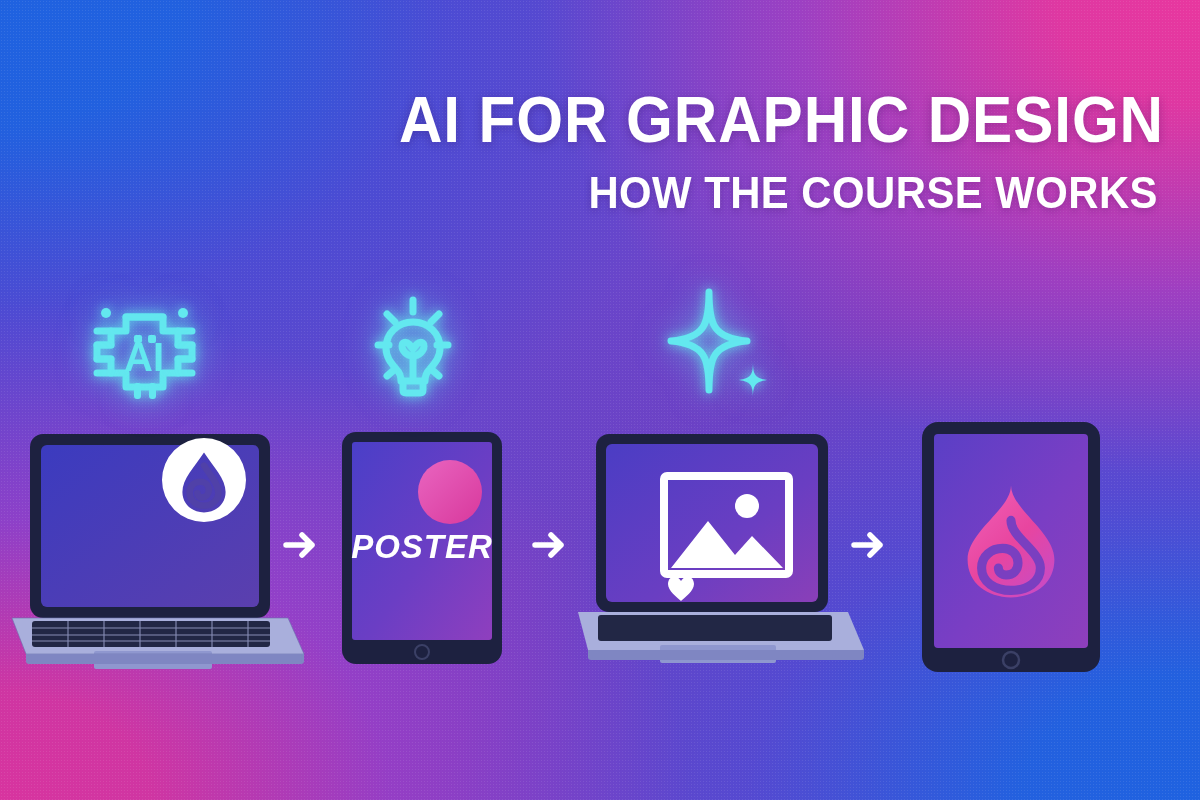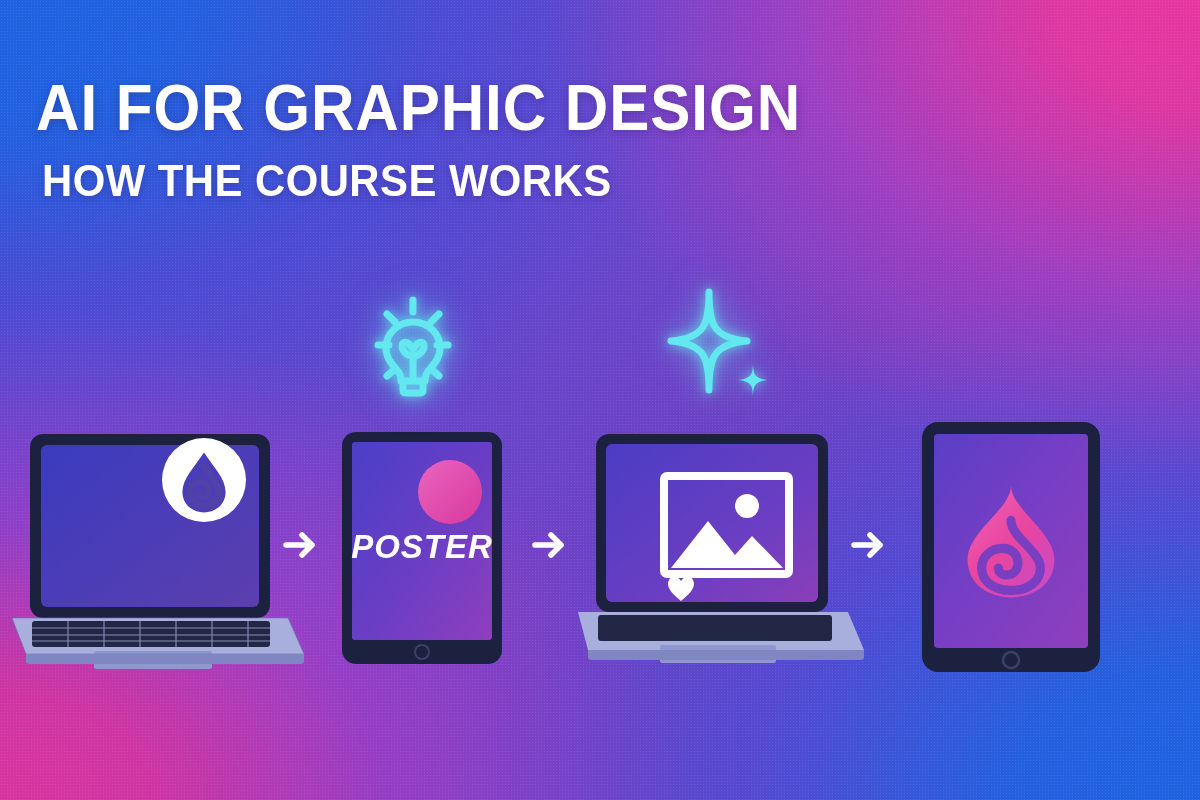--- a/index.html
+++ b/index.html
@@ -34,24 +34,24 @@
       radial-gradient(rgba(255,255,255,0.55) 0.6px, rgba(0,0,0,0) 0.7px),
       radial-gradient(rgba(0,0,0,0.40) 0.6px, rgba(0,0,0,0) 0.7px);
     background-size: 3px 3px, 4px 4px;
     background-position: 0 0, 2px 1px;
     pointer-events: none;
   }
 
   
   .headings {
     position: absolute;
-    top: 76px;
+    top: 88px;
     left: 0;
     width: 100%;
-    text-align: left;
+    text-align: right;
     z-index: 6;
   }
   .title {
     margin: 0;
     color: #ffffff;
     font-size: 64px;
     line-height: 1.0;
     font-weight: 700;
     letter-spacing: 1px;
     transform: scaleX(0.94);
@@ -116,20 +116,39 @@
   <div class="bg-base"></div>
   <div class="bg-noise"></div>
 
   <div class="headings">
     <h1 class="title">AI FOR GRAPHIC DESIGN</h1>
     <h2 class="subtitle">HOW THE COURSE WORKS</h2>
   </div>
 
   <div class="neon-row">
 
+    <div class="neon" style="left:82px; top:283px;">
+      <svg width="125" height="125" viewBox="0 0 125 125">
+        <g class="stroke">
+          <path d="M44 34 H81 V48 H96 V62 H110 V76 H96 V90 H81 V104 H44 V90 H29 V76 H15 V62 H29 V48 H44 Z"></path>
+          <path d="M44 34 H81"></path>
+          <path d="M15 48 H29 M15 62 H29 M15 76 H29 M15 90 H29"></path>
+          <path d="M96 48 H110 M96 62 H110 M96 76 H110 M96 90 H110"></path>
+        </g>
+        <g class="fillglow">
+          <circle cx="24" cy="30" r="5"></circle>
+          <circle cx="101" cy="30" r="5"></circle>
+          <rect x="52" y="52" width="8" height="8" rx="2"></rect>
+          <rect x="66" y="52" width="8" height="8" rx="2"></rect>
+          <rect x="52" y="100" width="7" height="16" rx="3"></rect>
+          <rect x="67" y="100" width="7" height="16" rx="3"></rect>
+        </g>
+        <text x="62" y="88" text-anchor="middle" style="font-family:'Liberation Sans',sans-serif;font-weight:700;font-size:40px;fill:#63e8ef;filter:drop-shadow(0 0 6px rgba(99,232,239,0.85));">AI</text>
+      </svg>
+    </div>
 
     <div class="neon" style="left:358px; top:292px;">
       <svg width="110" height="110" viewBox="0 0 110 110">
         <g class="stroke">
           <path d="M55 30 C39 30 28 42 28 56 C28 66 34 72 39 78 C42 81 43 85 43 89 H67 C67 85 68 81 71 78 C76 72 82 66 82 56 C82 42 71 30 55 30 Z"></path>
           <path d="M45 89 L45 98 Q45 101 48 101 H62 Q65 101 65 98 L65 89"></path>
           <path d="M55 8 V20"></path>
           <path d="M20 53 H31"></path>
           <path d="M79 53 H90"></path>
           <path d="M29 22 L37 30"></path>

